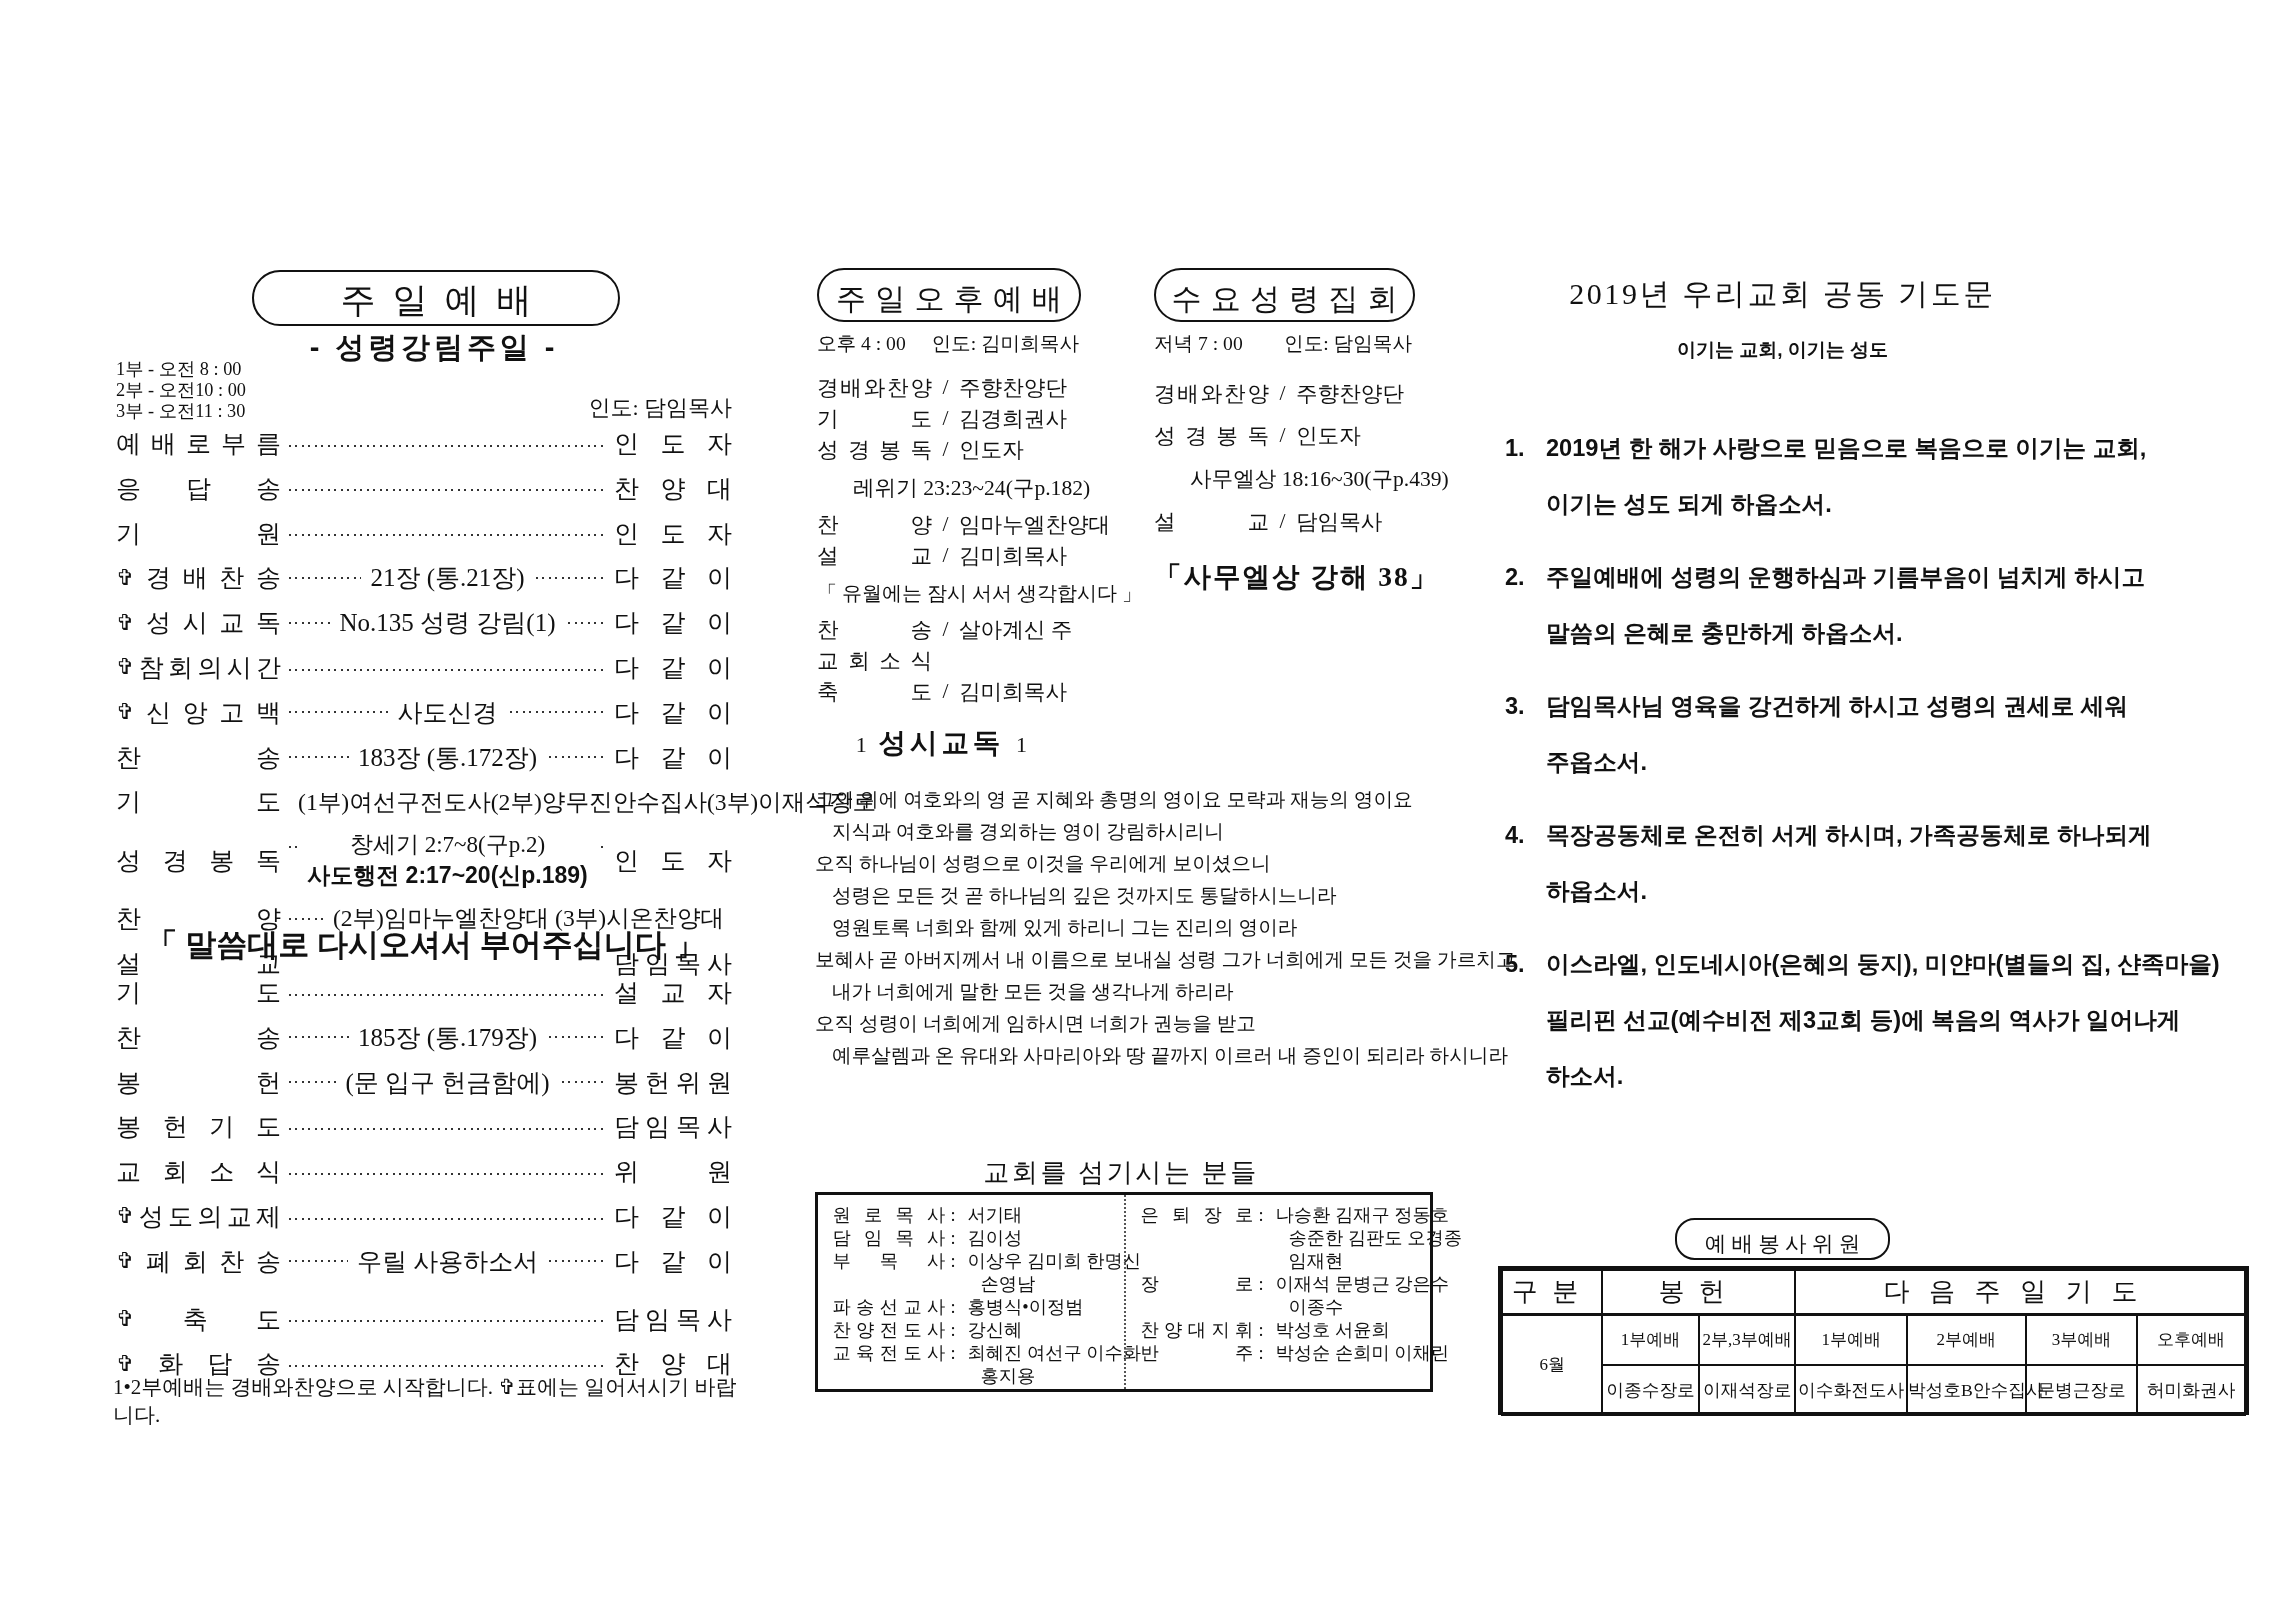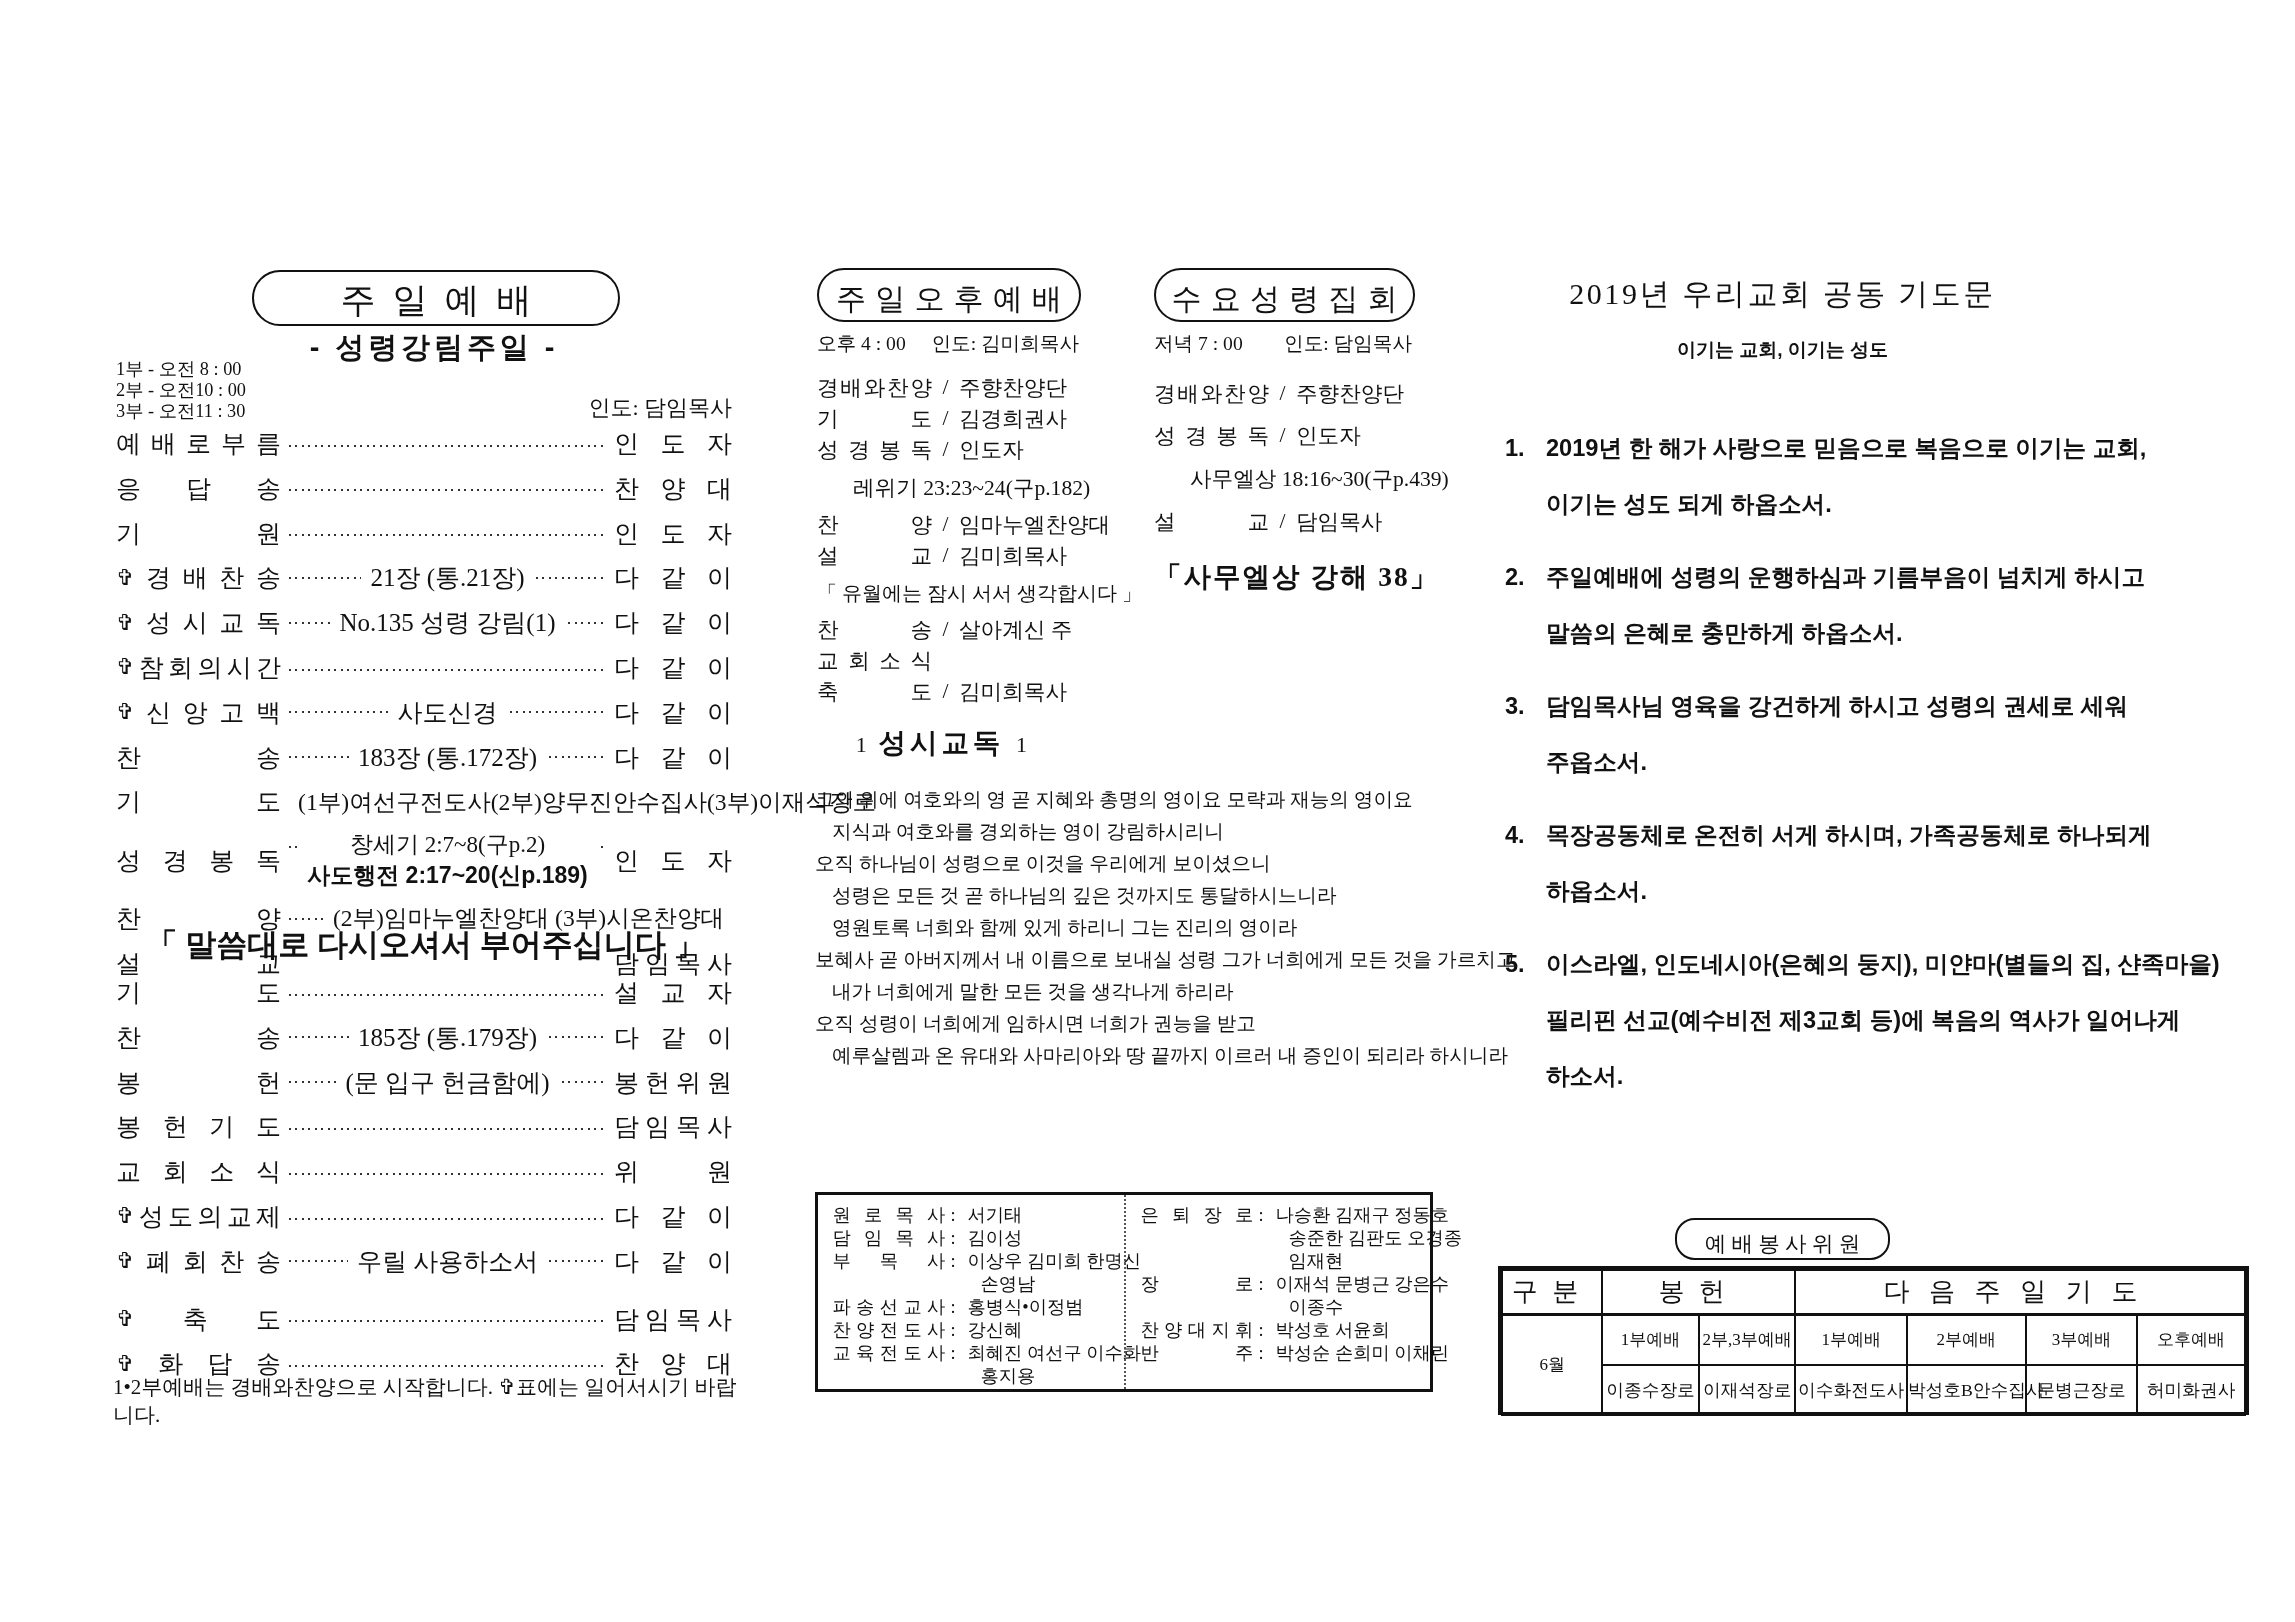--- a/index.html
+++ b/index.html
@@ -542,20 +542,21 @@
       <div class="ind">지식과 여호와를 경외하는 영이 강림하시리니</div>
       <div>오직 하나님이 성령으로 이것을 우리에게 보이셨으니</div>
       <div class="ind">성령은 모든 것 곧 하나님의 깊은 것까지도 통달하시느니라</div>
       <div class="ind">영원토록 너희와 함께 있게 하리니 그는 진리의 영이라</div>
       <div>보혜사 곧 아버지께서 내 이름으로 보내실 성령 그가 너희에게 모든 것을 가르치고</div>
       <div class="ind">내가 너희에게 말한 모든 것을 생각나게 하리라</div>
       <div>오직 성령이 너희에게 임하시면 너희가 권능을 받고</div>
       <div class="ind">예루살렘과 온 유대와 사마리아와 땅 끝까지 이르러 내 증인이 되리라 하시니라</div>
     </div>
 
+  <div class="abs ctr" style="left:815px;top:1155px;width:612px;font-size:26px;letter-spacing:2.6px;">교회를 섬기시는 분들</div>
   <div class="abs svtable" style="left:815px;top:1192px;width:612px;height:194px;">
     <div class="svcell" id="sv-left">
         <div class="svline">
           <div class="svlabel">
             <span>원</span>
             <span>로</span>
             <span>목</span>
             <span>사</span>
           </div>
           <span class="svcolon">:</span>

